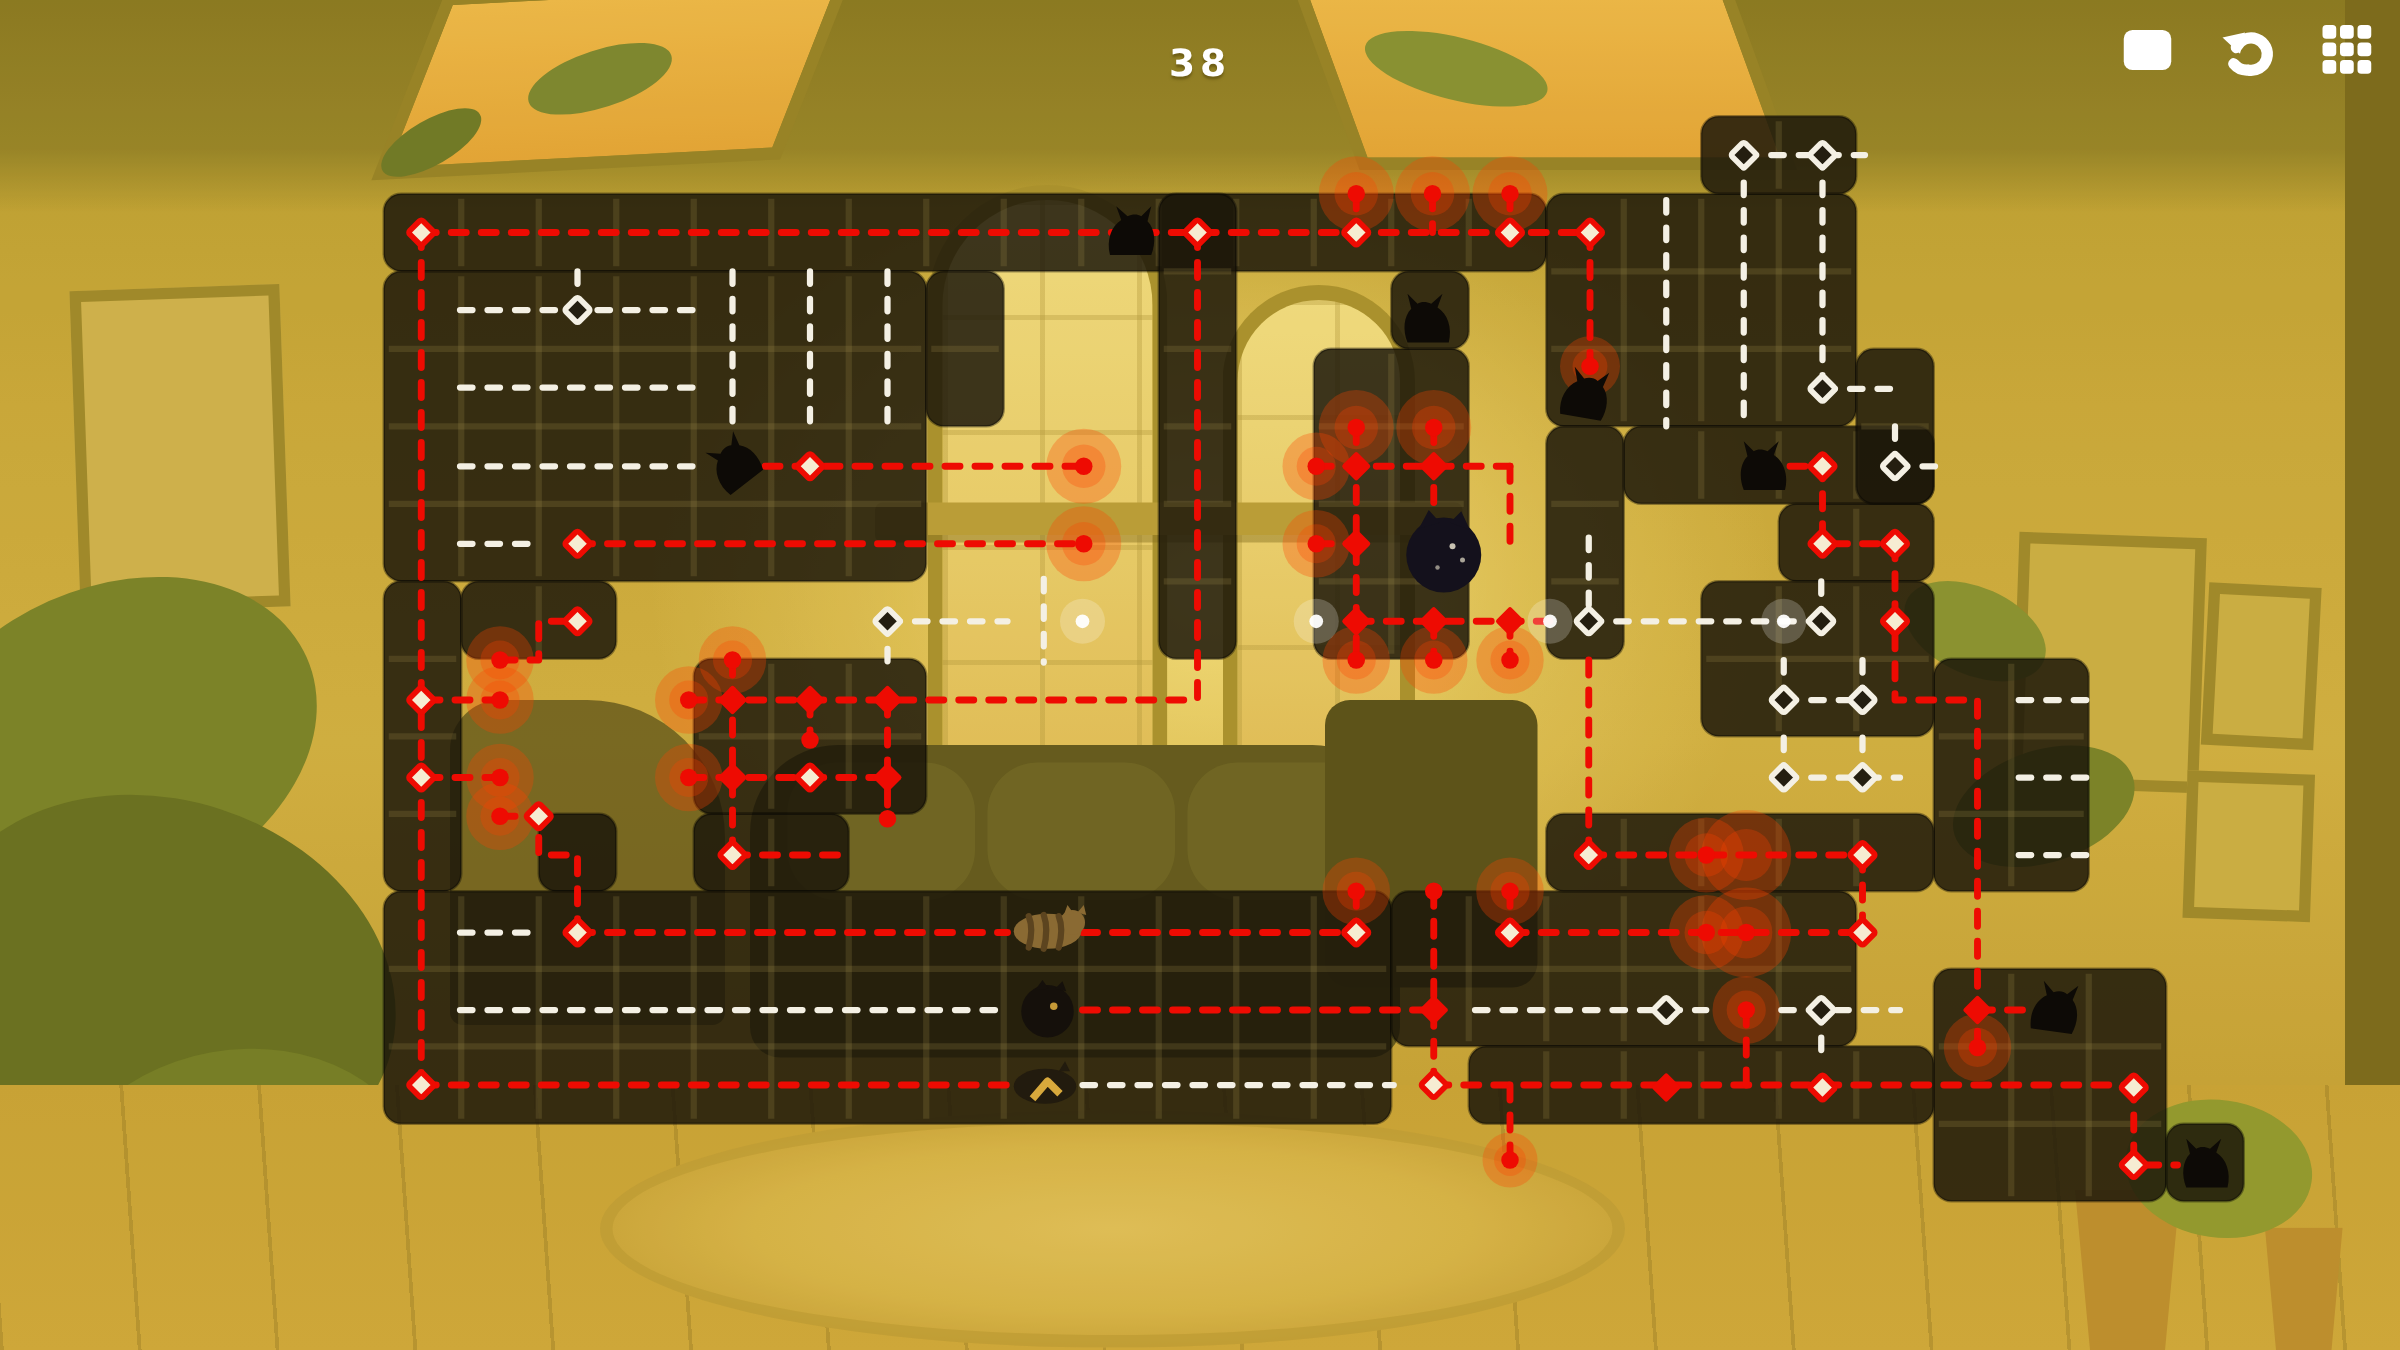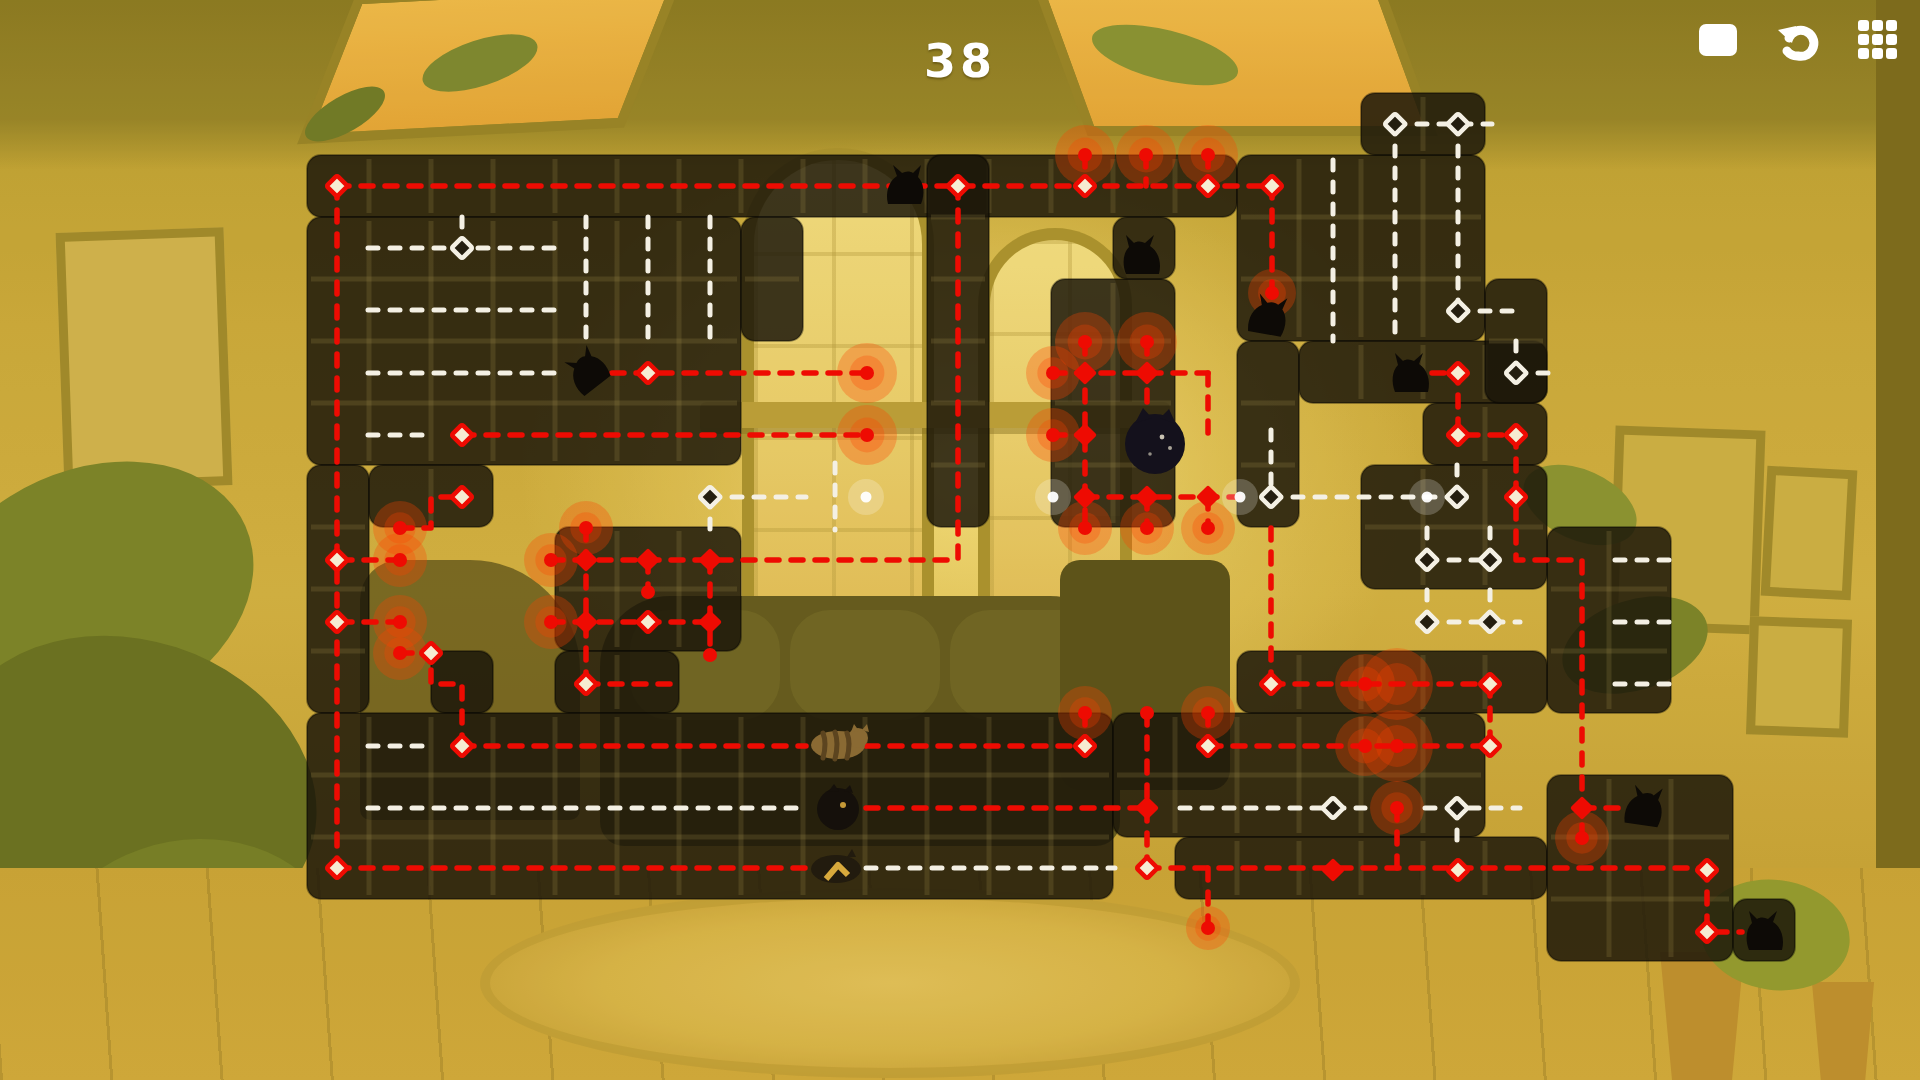--- a/index.html
+++ b/index.html
@@ -51,21 +51,21 @@
   .rug{left:480px;top:888px;width:820px;height:190px;border-radius:50%;
     background:radial-gradient(closest-side,#e0c05e,#d6b34b 70%,#c9a43e);box-shadow:0 0 0 10px rgba(180,148,50,.55) inset;}
   .pot{background:linear-gradient(180deg,#c2913２,#b9882e);background:#b9882e;clip-path:polygon(8% 0,92% 0,80% 100%,20% 100%);}
   .pot1{left:1652px;top:952px;width:100px;height:128px;}
   .pot2{left:1806px;top:982px;width:74px;height:98px;}
   .overlay{inset:0;background:rgba(214,176,44,.16);}
   
   #board{position:absolute;left:0;top:0;width:1920px;height:1080px;}
   
   .counter{position:absolute;left:0;top:34px;width:1920px;text-align:center;
-    font-size:46px;font-weight:700;letter-spacing:4px;color:#ffffff;
+    font-size:30px;font-weight:700;letter-spacing:4px;color:#ffffff;
     text-shadow:0 2px 2px rgba(80,65,10,.55);}
   .hud-btn{position:absolute;top:14px;width:52px;height:52px;border:none;background:transparent;
     cursor:pointer;display:flex;align-items:center;justify-content:center;padding:0;}
   .hud-btn svg{display:block;}
   #btn-stop{left:1692px;} #btn-undo{left:1772px;} #btn-levels{left:1852px;}
 </style>
 </head>
 <body>
 
 <div id="stage">

